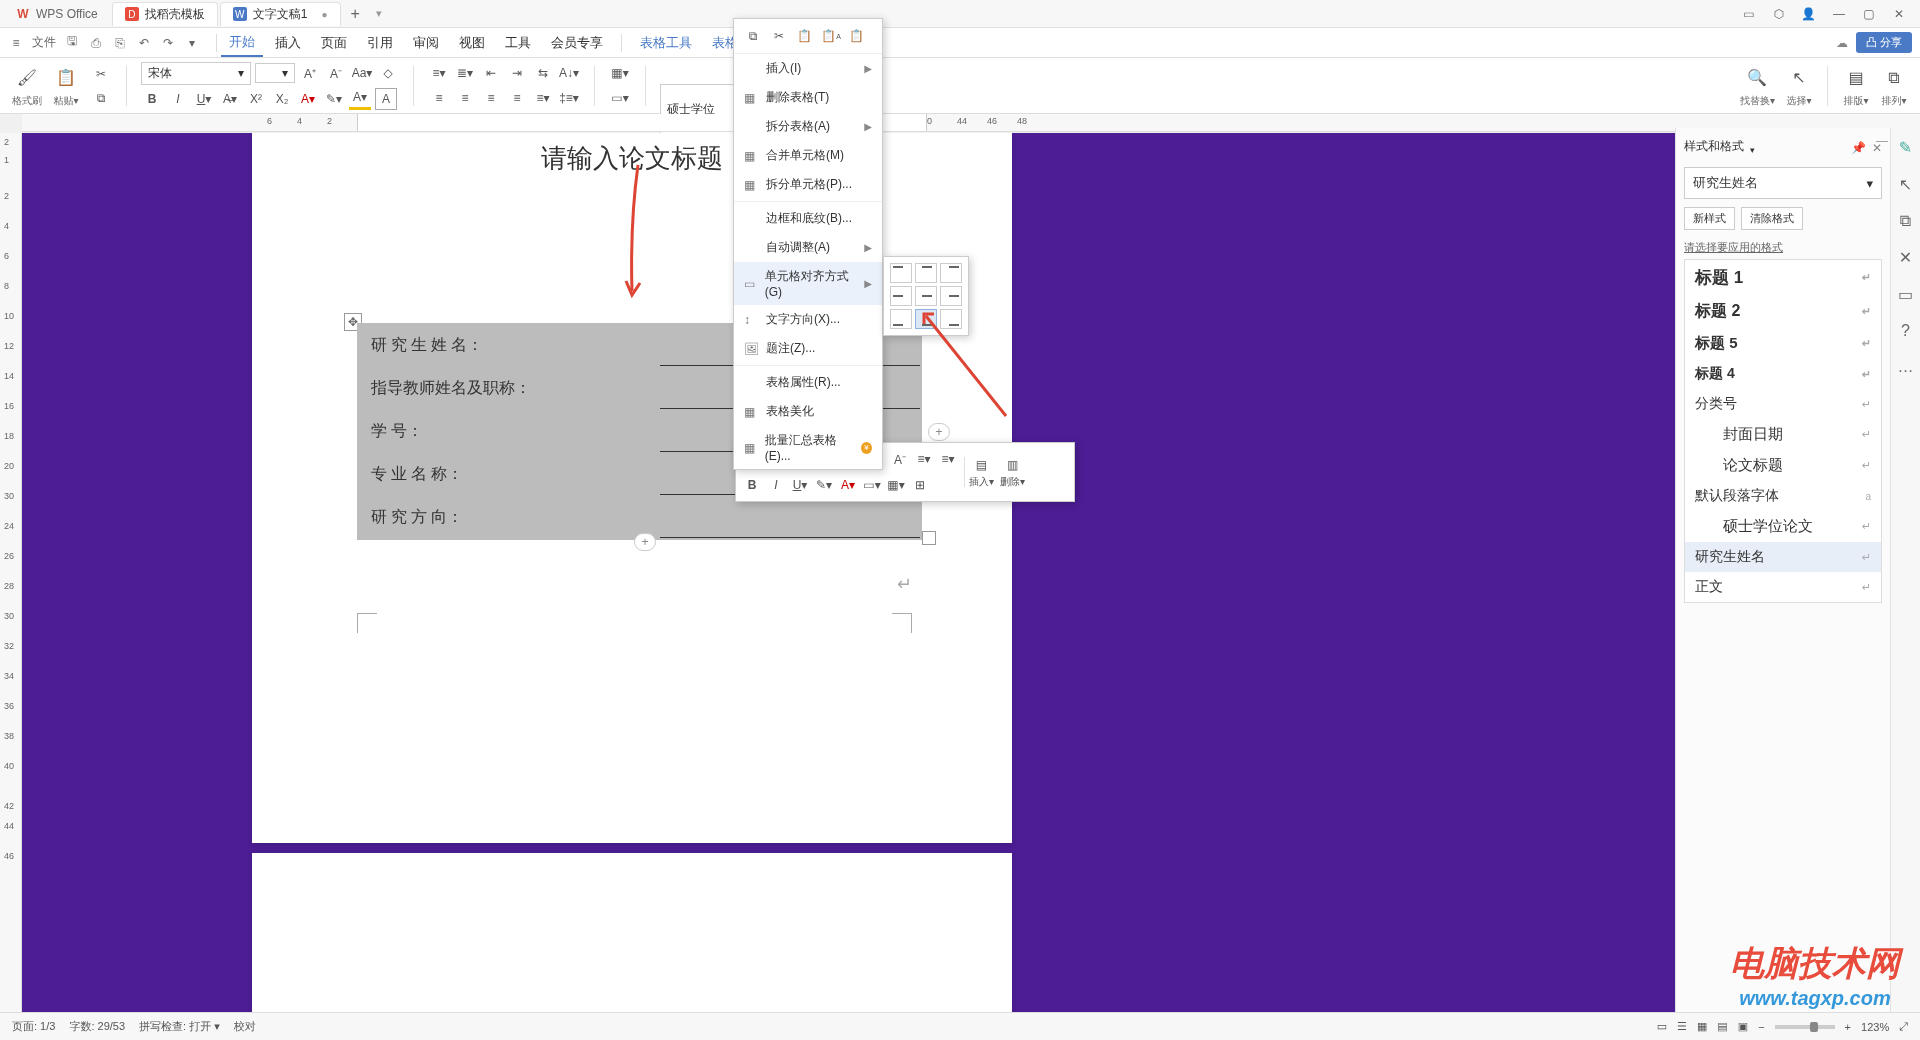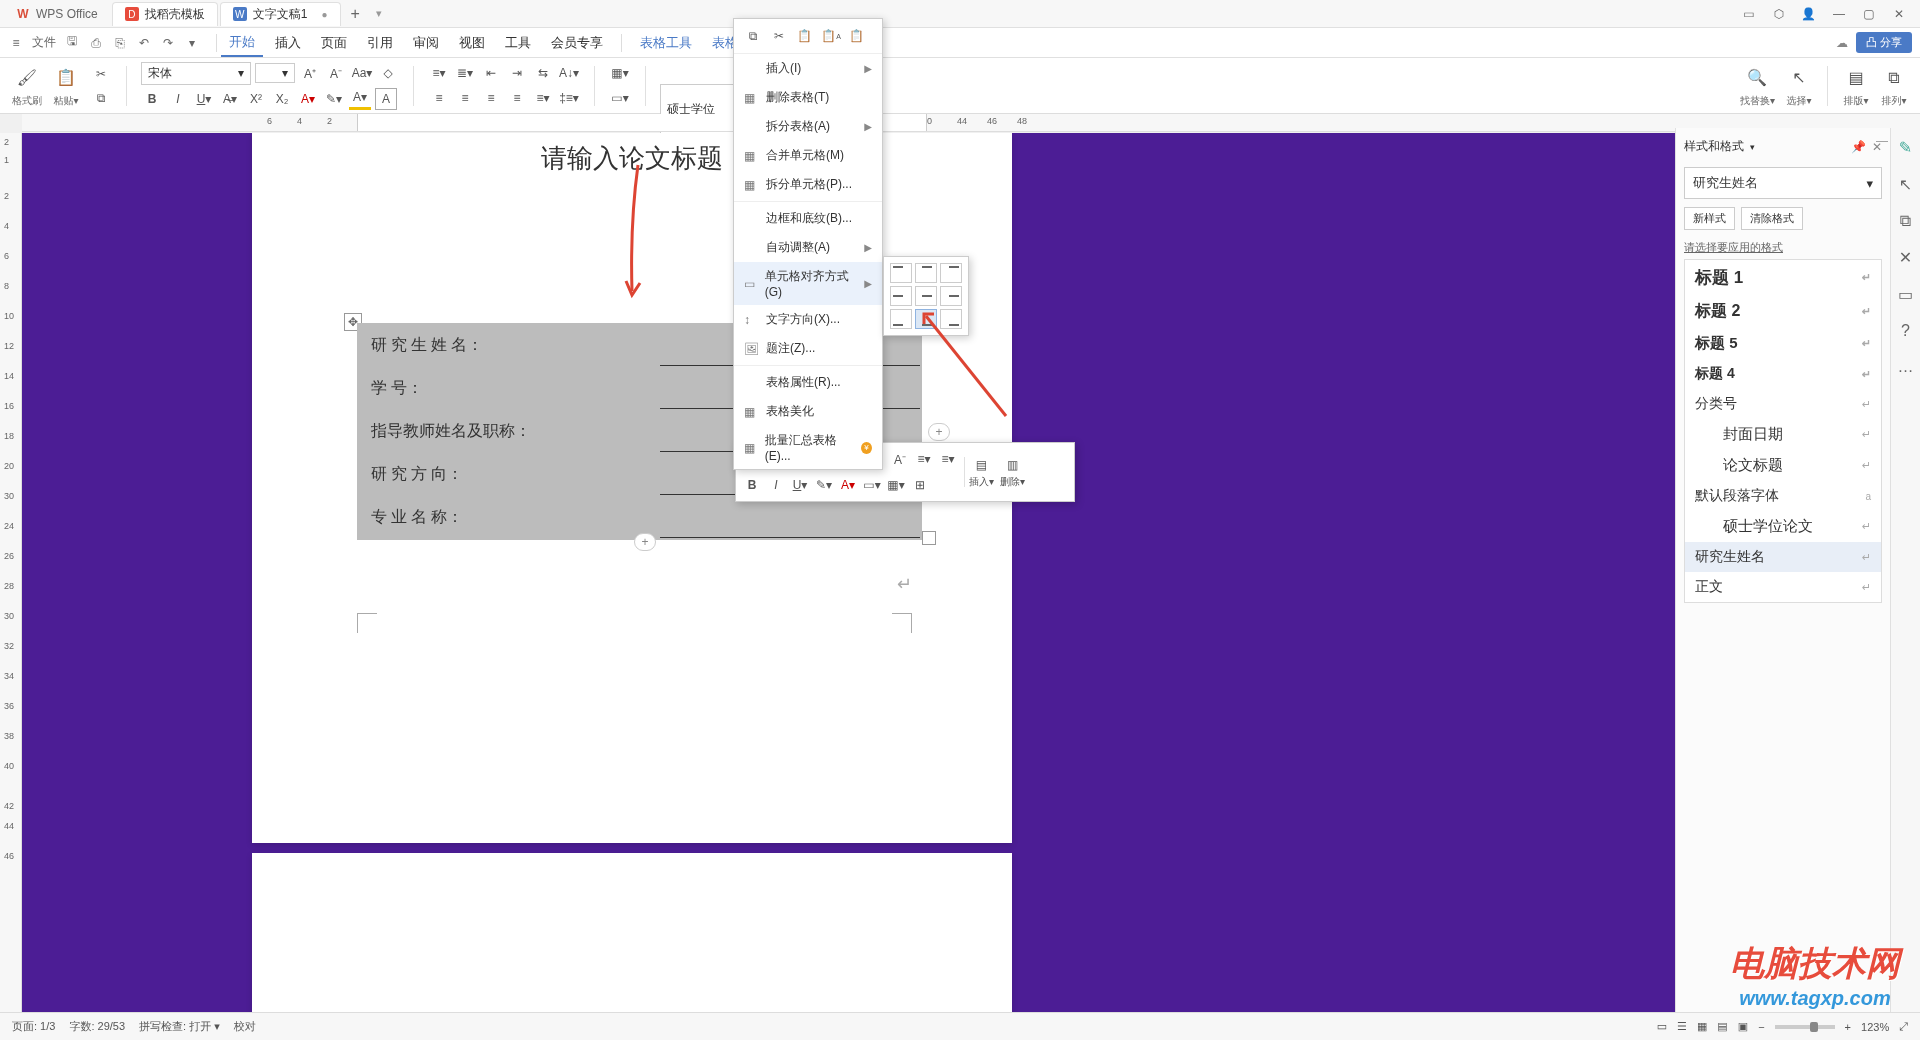--- a/index.html
+++ b/index.html
@@ -96,21 +96,21 @@
 .mini-tb { position: absolute; left: 735px; top: 442px; background: #fff; border: 1px solid #ccc; box-shadow: 2px 2px 8px rgba(0,0,0,0.2); padding: 4px; z-index: 99; width: 340px;}
 .mini-row { display: flex; gap: 4px; align-items: center; padding: 2px;}
 .mini-sel { border: 1px solid #ccc; padding: 1px 6px; font-size: 11px; display: flex; align-items: center; gap: 4px;}
 .mini-sep { width: 1px; height: 30px; background: #e0e0e0; margin: 0 4px; }
 .mini-btn { width: 20px; height: 20px; display: flex; align-items:center; justify-content:center; color:#555; font-size: 12px;}
 .mini-label { font-size: 10px; color: #555; }
 .mini-group { display: flex; flex-direction: column; align-items: center;}
 
 
 .right-panel { position: absolute; right: 30px; top: 128px; width: 215px; bottom: 28px; background: #fbfbfb; border-left: 1px solid #e0e0e0; padding: 8px; }
-.rp-title { display: flex; align-items: center; font-size: 12px; padding: 2px 0; gap: 6px;}
+.rp-title { display: flex; align-items: flex-end; font-size: 12px; padding: 2px 0; gap: 6px;}
 .rp-title .pin { margin-left: auto; color: #888; }
 .rp-sel { border: 1px solid #ccc; padding: 6px 8px; margin-top: 10px; font-size: 13px; display: flex; align-items:center; background: #fff;}
 .rp-btns { display: flex; gap: 6px; margin-top: 8px; }
 .rp-btn { border: 1px solid #ccc; padding: 3px 8px; font-size: 11px; background: #fff; }
 .rp-hint { font-size: 11px; color: #666; margin: 10px 0 4px; text-decoration: underline; }
 .rp-list { border: 1px solid #ddd; background: #fff; max-height: 580px; overflow: hidden; }
 .rp-item { display: flex; align-items: center; padding: 6px 10px; font-size: 14px; border-bottom: 0; }
 .rp-item .ret { margin-left: auto; color: #aaa; font-size: 11px; }
 .rp-item.h1 { font-weight: bold; font-size: 17px; }
 .rp-item.h2 { font-weight: bold; font-size: 16px; }
@@ -350,33 +350,33 @@
   <div class="page page1">
     <div class="page-title">请输入论文标题</div>
     <div class="table-move">✥</div>
     <table class="doc-table">
       <tbody>
           <tr>
             <td>研 究 生 姓 名：</td>
             <td class="underline"></td>
           </tr>
       <tr>
+            <td>指导教师姓名及职称：</td>
+            <td class="underline"></td>
+          </tr>
+      <tr>
             <td>学             号：</td>
             <td class="underline"></td>
           </tr>
       <tr>
-            <td>指导教师姓名及职称：</td>
+            <td>专 业 名 称：</td>
             <td class="underline"></td>
           </tr>
       <tr>
             <td>研 究 方 向：</td>
-            <td class="underline"></td>
-          </tr>
-      <tr>
-            <td>专 业 名 称：</td>
             <td class="underline"></td>
           </tr>
     </tbody>
       </table>
     <div class="add-bubble" style="left:676px;top:290px;">+</div>
     <div class="add-bubble" style="left:382px;top:400px;">+</div>
     <div style="position:absolute;left:670px;top:398px;width:14px;height:14px;border:1px solid #999;background:#fff;"></div>
     <div class="cmark tl" style="left:105px;top:480px;"></div>
     <div class="cmark tr" style="right:100px;top:480px;"></div>
     <div style="position:absolute;right:100px;top:440px;font-size:18px;color:#aaa;">↵</div>

